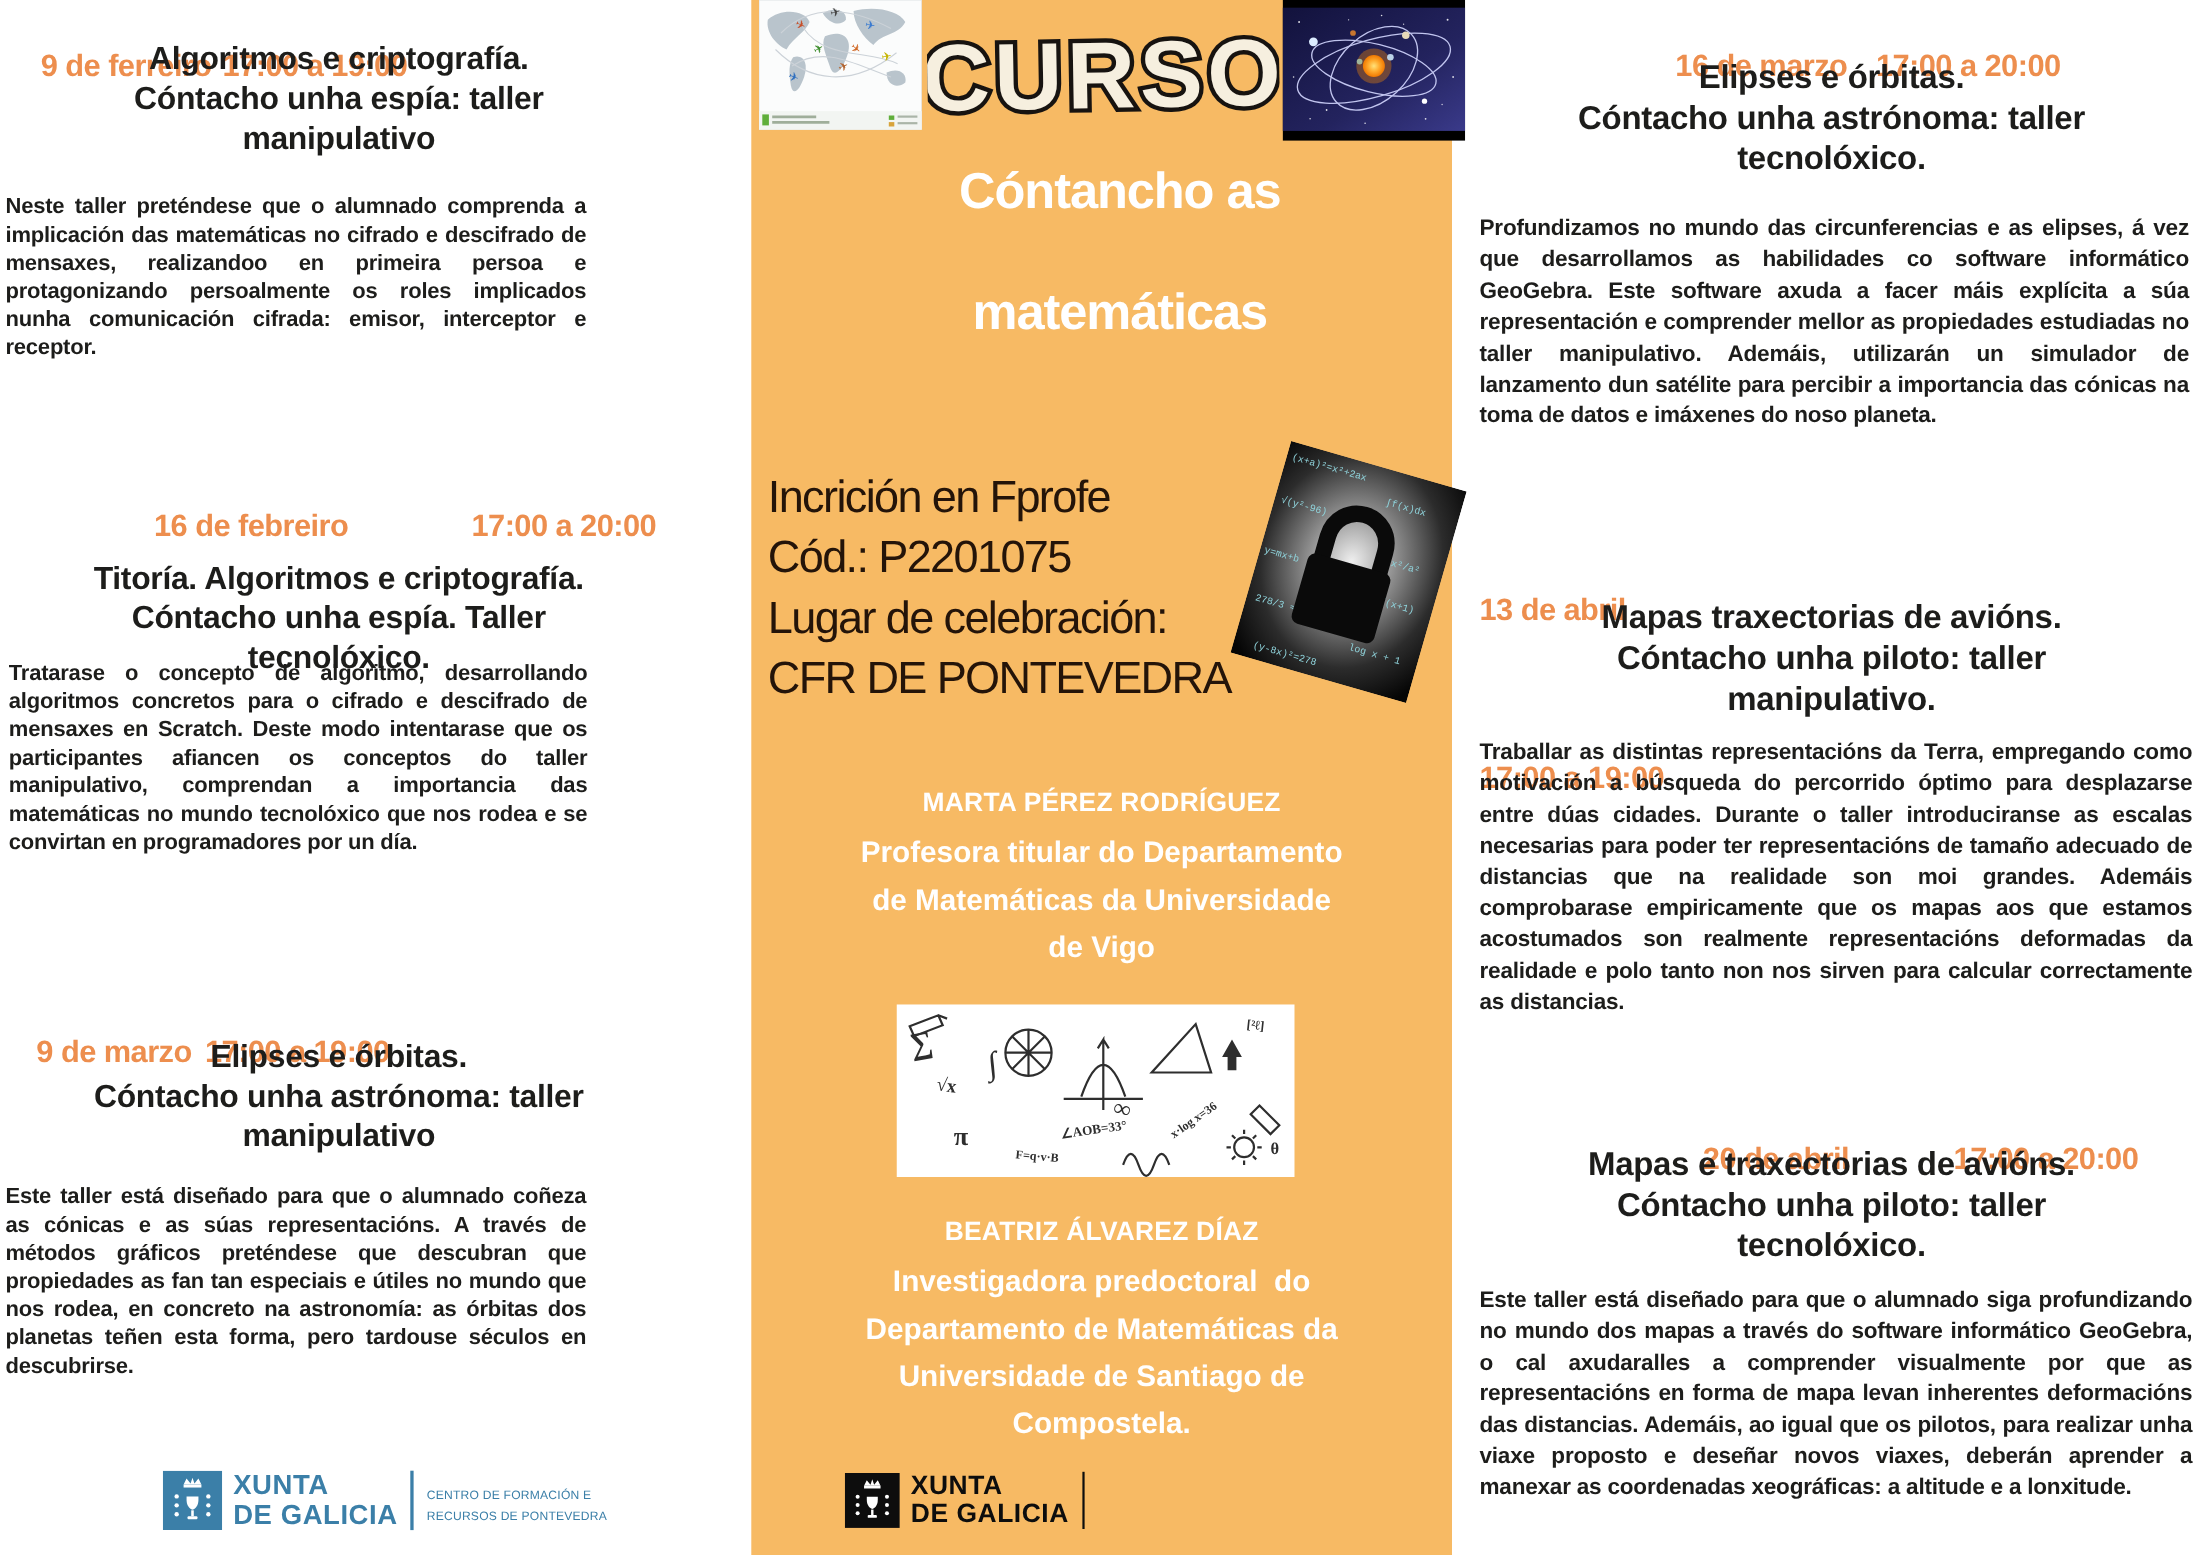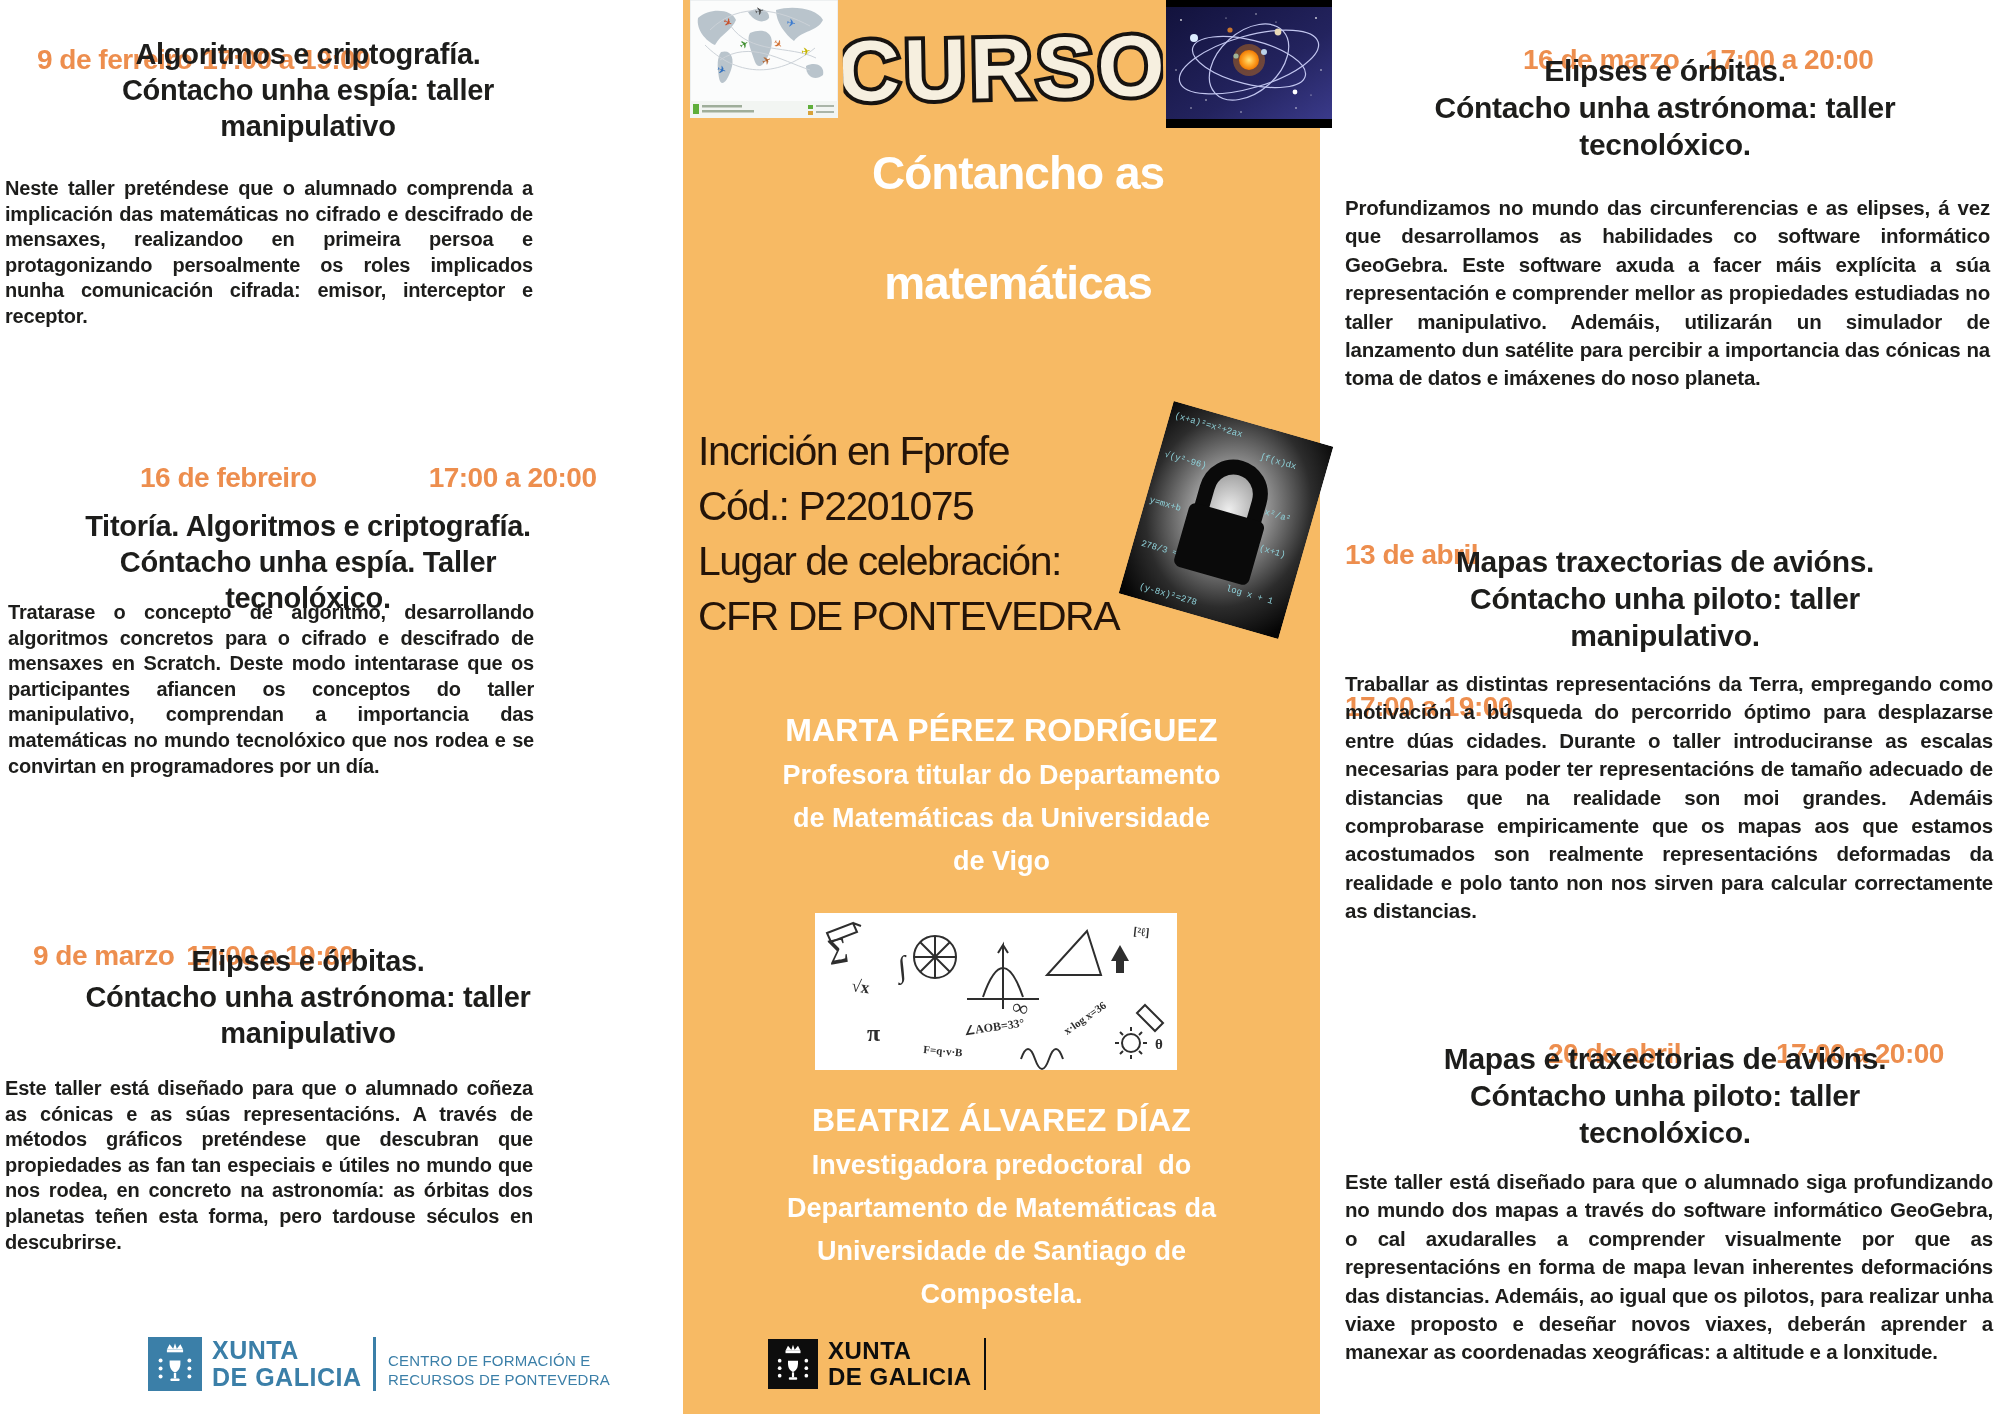--- a/index.html
+++ b/index.html
@@ -48,36 +48,36 @@
   #center-bg{position:absolute;left:683px;top:0;width:637px;height:1414px;background:var(--panel-orange);}
   #map-img{position:absolute;left:690px;top:0;width:148px;height:118px;}
   #curso{position:absolute;left:843px;top:12px;width:320px;height:108px;transform:rotate(-1deg);}
   #atom-img{position:absolute;left:1166px;top:0;width:166px;height:128px;}
   #center-title{position:absolute;left:683px;top:118px;width:670px;text-align:center;color:#fff;
         font-weight:700;font-size:46px;line-height:110px;white-space:pre;letter-spacing:-1px;}
   #center-info{position:absolute;left:698px;top:424px;width:448px;text-align:left;color:#241409;
         font-weight:400;font-size:41px;line-height:55px;white-space:pre;letter-spacing:-1.5px;}
   #padlock-wrap{position:absolute;left:1143px;top:420px;width:166px;height:200px;transform:rotate(16deg);}
   .speaker{position:absolute;left:683px;width:637px;text-align:center;color:#fff;}
-  .speaker .sp-name{font-weight:700;font-size:32px;line-height:40px;margin-bottom:4px;letter-spacing:0.2px;}
+  .speaker .sp-name{font-weight:700;font-size:24px;line-height:40px;margin-bottom:4px;letter-spacing:0.2px;}
   .speaker .sp-role{font-weight:700;font-size:27px;line-height:43px;white-space:pre;}
   #speaker1{top:710px;}
   #speaker2{top:1100px;}
   #doodle-img{position:absolute;left:815px;top:913px;width:362px;height:157px;}
 
   
   .logo{position:absolute;display:flex;align-items:center;}
   .logo .emblem{flex:0 0 auto;}
   .logo .brand{font-weight:700;white-space:pre;margin-left:10px;letter-spacing:0.5px;}
   .logo .divider{width:2.5px;align-self:stretch;margin:0 12px;}
   .logo .dept{white-space:pre;letter-spacing:0.2px;}
   #left-logo{left:148px;top:1337px;color:var(--logo-blue);}
   #left-logo .brand{font-size:25px;line-height:27px;}
   #left-logo .divider{background:var(--logo-blue);}
-  #left-logo .dept{font-size:15px;line-height:19.5px;font-weight:400;margin-top:12px;}
+  #left-logo .dept{font-size:11px;line-height:19.5px;font-weight:400;margin-top:12px;}
   #center-logo{left:768px;top:1338px;color:#0d0d0d;}
   #center-logo .brand{font-size:24px;line-height:26px;}
   #center-logo .divider{background:#0d0d0d;}
   #center-logo .dept{font-size:14px;line-height:17px;font-weight:700;letter-spacing:-0.2px;}
 </style>
 </head>
 <body>
 
 <div class="page">
 

